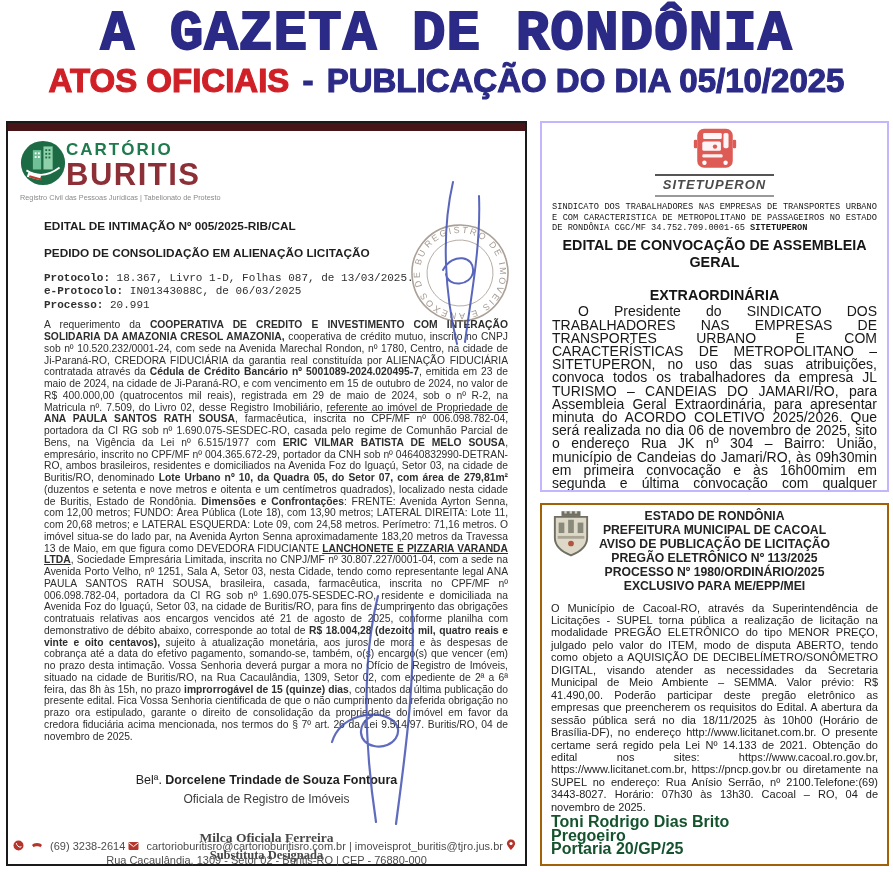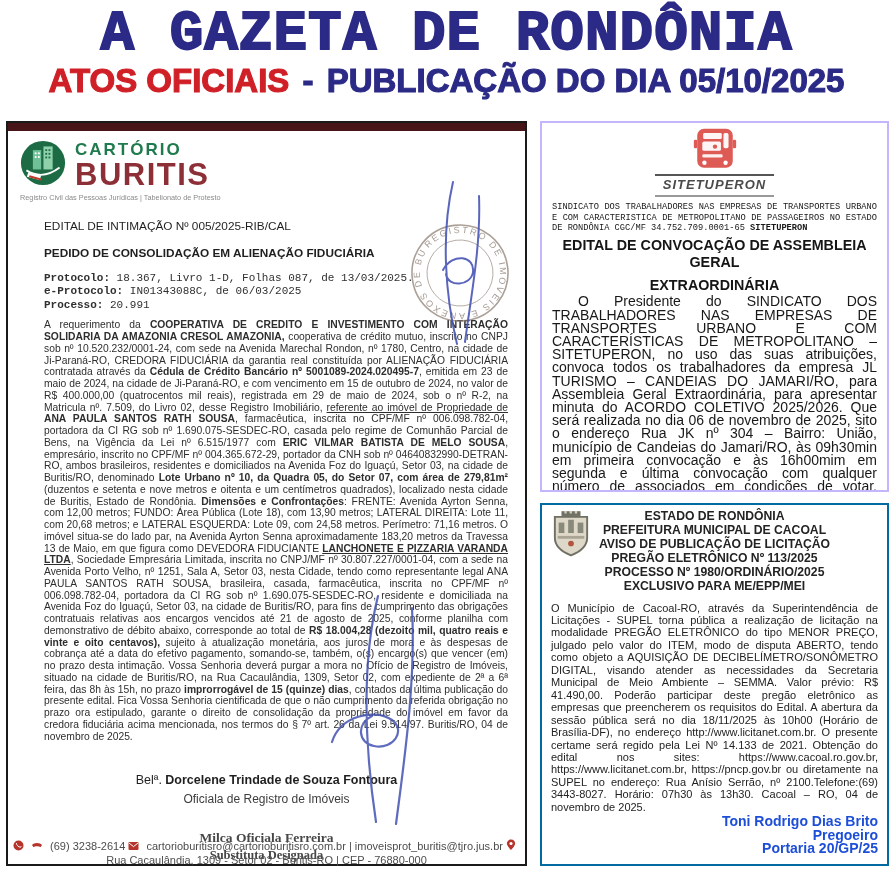--- a/index.html
+++ b/index.html
@@ -14,25 +14,25 @@
     -webkit-text-stroke:1.1px currentColor;}
   .sub-red{color:#d02027;}
   .sub-navy{color:#2b2a86;}
   .sub-sep{color:#2b2a86;padding:0 4px;}
 
   
   .box-cartorio{position:absolute;left:6px;top:121px;width:521px;height:745px;
     border:2px solid #1a1a1a;box-sizing:border-box;background:#fff;}
   .cart-topbar{height:8px;background:#471418;}
   .cart-inner{position:relative;height:calc(100% - 8px);padding:0 14px;box-sizing:border-box;}
-  .cart-logo-row{display:flex;align-items:center;gap:9px;margin-top:9px;margin-left:-2px;}
+  .cart-logo-row{display:flex;align-items:center;margin-top:9px;margin-left:-2px;}
   .cart-logo-top{color:#1f7a4e;font-weight:bold;font-size:17px;letter-spacing:2px;line-height:1;}
   .cart-logo-bottom{color:#8c2f36;font-weight:bold;font-size:31px;letter-spacing:1.5px;line-height:1;margin-top:1px;}
   .cart-taglines{font-size:7.3px;color:#8a8a8a;line-height:1.5;margin-top:3px;margin-left:-2px;}
-  .cart-h1{font-weight:normal;font-size:11.8px;color:#1f1f1f;margin:15px 0 0 22px;}
+  .cart-h1{font-weight:bold;font-size:11.8px;color:#1f1f1f;margin:15px 0 0 22px;}
   .cart-h2{font-weight:bold;font-size:11.8px;color:#1f1f1f;margin:13px 0 0 22px;}
   .cart-protocol{margin:12px 0 0 22px;font-size:11px;line-height:13.5px;color:#303030;font-family:Liberation Mono, monospace;}
   .cart-body{margin:7px 0 0 22px;width:464px;font-size:10.3px;line-height:11.75px;
     text-align:justify;color:#2e2e2e;}
   .b{font-weight:bold;}
   .u{text-decoration:underline;}
   .cart-sign{text-align:center;margin-top:26px;}
   .cart-sign-name{font-size:12.5px;color:#1f1f1f;margin-top:31px;}
   .cart-sign-role{font-size:12px;color:#3d3d3d;margin-top:5px;}
   .cart-stampname{margin-top:24px;font-family:"Liberation Serif",serif;font-weight:bold;
@@ -56,28 +56,28 @@
   .site-mono{font-family:"Liberation Mono","DejaVu Sans Mono",monospace;font-size:8.7px;
     line-height:10.9px;text-align:justify;color:#181818;margin-top:5px;}
   .site-h{text-align:center;font-size:14.3px;font-weight:bold;color:#151515;line-height:17px;margin-top:3px;}
   .site-body{font-size:14px;line-height:13.2px;text-align:justify;color:#181818;
     margin-top:1px;text-indent:26px;}
   .site-date{font-size:13.6px;color:#181818;margin-top:4px;}
   .site-sig{text-align:center;line-height:0;margin-top:0;}
 
   
   .box-cacoal{position:absolute;left:540px;top:503px;width:349px;height:363px;
-    border:2px solid #0369a1;box-sizing:border-box;background:#fff;
+    border:2px solid #a16207;box-sizing:border-box;background:#fff;
     padding:4px 9px;overflow:hidden;}
   .cacoal-head{position:relative;text-align:center;font-weight:bold;font-size:12.2px;
     line-height:14.1px;color:#232323;}
   .cacoal-crest{position:absolute;left:1px;top:2px;}
   .cacoal-body{margin-top:8px;font-size:11px;line-height:12.45px;text-align:justify;color:#232323;}
-  .cacoal-foot{text-align:right;font-weight:bold;font-size:14px;line-height:13.6px;
-    color:#1d4ed8;margin-top:2px;}
+  .cacoal-foot{text-align:left;font-weight:bold;font-size:16px;line-height:13.6px;
+    color:#14532d;margin-top:2px;}
 </style>
 </head>
 <body>
 
 <div id="page">
 
   <div class="masthead">
     <div class="masthead-title">A GAZETA DE RONDÔNIA</div>
     <div class="masthead-sub">
       <span class="sub-red">ATOS OFICIAIS</span>
@@ -130,21 +130,21 @@
             <circle cx="61" cy="99" r="33" fill="none" stroke="#8b7c70" stroke-width="0.8"></circle>
             <text font-size="9" fill="#84756a" letter-spacing="2" font-family="Liberation Sans, sans-serif">
               <textPath href="#stampcirc">REGISTRO DE IMÓVEIS E ANEXOS DE BURITIS - RO</textPath>
             </text>
           </g>
           <path d="M54 8 C 42 60 46 120 58 170 M80 22 C 82 72 72 122 66 168 M44 96 c 10 -18 32 -14 30 2 c -2 14 -25 16 -27 2" stroke="#4855b5" stroke-width="2" fill="none" stroke-linecap="round" opacity="0.9"></path>
         </svg>
       </div>
 
       <div class="cart-h1">EDITAL DE INTIMAÇÃO Nº 005/2025-RIB/CAL</div>
-      <div class="cart-h2">PEDIDO DE CONSOLIDAÇÃO EM ALIENAÇÃO FIDUCIÁRIA</div>
+      <div class="cart-h2">PEDIDO DE CONSOLIDAÇÃO EM ALIENAÇÃO LICITAÇÃO</div>
 
       <div class="cart-protocol">
         <div><span class="b">Protocolo:</span><span> 18.367, Livro 1-D, Folhas 087, de 13/03/2025.</span></div>
         <div><span class="b">e-Protocolo:</span><span> IN01343088C, de 06/03/2025</span></div>
         <div><span class="b">Processo:</span><span> 20.991</span></div>
       </div>
 
       <div class="cart-body"><span>A requerimento da </span><span class="b">COOPERATIVA DE CREDITO E INVESTIMENTO COM INTERAÇÃO SOLIDARIA DA AMAZONIA CRESOL AMAZONIA,</span><span> cooperativa de crédito mutuo, inscrito no CNPJ sob nº 10.520.232/0001-24, com sede na Avenida Marechal Rondon, nº 1780, Centro, na cidade de Ji-Paraná-RO, CREDORA FIDUCIÁRIA da garantia real constituída por ALIENAÇÃO FIDUCIÁRIA contratada através da </span><span class="b">Cédula de Crédito Bancário nº 5001089-2024.020495-7</span><span>, emitida em 23 de maio de 2024, na cidade de Ji-Paraná-RO, e com vencimento em 15 de outubro de 2024, no valor de R$ 400.000,00 (quatrocentos mil reais), registrada em 29 de maio de 2024, sob o nº R-2, na Matricula nº. 7.509, do Livro 02, desse Registro Imobiliário, </span><span class="u">referente ao imóvel de Propriedade de</span><span> </span><span class="b">ANA PAULA SANTOS RATH SOUSA</span><span>, farmacêutica, inscrita no CPF/MF nº 006.098.782-04, portadora da CI RG sob nº 1.690.075-SESDEC-RO, casada pelo regime de Comunhão Parcial de Bens, na Vigência da Lei nº 6.515/1977 com </span><span class="b">ERIC VILMAR BATISTA DE MELO SOUSA</span><span>, empresário, inscrito no CPF/MF nº 004.365.672-29, portador da CNH sob nº 04640832990-DETRAN-RO, ambos brasileiros, residentes e domiciliados na Avenida Foz do Iguaçú, Setor 03, na cidade de Buritis/RO, denominado </span><span class="b">Lote Urbano nº 10, da Quadra 05, do Setor 07, com área de 279,81m²</span><span> (duzentos e setenta e nove metros e oitenta e um centímetros quadrados), localizado nesta cidade de Buritis, Estado de Rondônia. </span><span class="b">Dimensões e Confrontações</span><span>: FRENTE: Avenida Ayrton Senna, com 12,00 metros; FUNDO: Área Pública (Lote 18), com 13,90 metros; LATERAL DIREITA: Lote 11, com 20,68 metros; e LATERAL ESQUERDA: Lote 09, com 24,58 metros. Perímetro: 71,16 metros. O imóvel situa-se do lado par, na Avenida Ayrton Senna aproximadamente 183,20 metros da Travessa 13 de Maio, em que figura como DEVEDORA FIDUCIANTE </span><span class="b u">LANCHONETE E PIZZARIA VARANDA LTDA</span><span>, Sociedade Empresária Limitada, inscrita no CNPJ/MF nº 30.807.227/0001-04, com a sede na Avenida Porto Velho, nº 1251, Sala A, Setor 03, nesta Cidade, tendo como representante legal ANA PAULA SANTOS RATH SOUSA, brasileira, casada, farmacêutica, inscrita no CPF/MF nº 006.098.782-04, portadora da CI RG sob nº 1.690.075-SESDEC-RO, residente e domiciliada na Avenida Foz do Iguaçú, Setor 03, na cidade de Buritis/RO, para fins de cumprimento das obrigações contratuais relativas aos encargos vencidos até 21 de agosto de 2025, conforme planilha com demonstrativo de débito abaixo, corresponde ao total de </span><span class="b">R$ 18.004,28 (dezoito mil, quatro reais e vinte e oito centavos),</span><span> sujeito à atualização monetária, aos juros de mora e às despesas de cobrança até a data do efetivo pagamento, somando-se, também, o(s) encargo(s) que vencer (em) no prazo desta intimação. Vossa Senhoria deverá purgar a mora no Ofício de Registro de Imóveis, situado na cidade de Buritis/RO, na Rua Cacaulândia, 1309, Setor 02, com expediente de 2ª a 6ª feira, das 8h às 15h, no prazo </span><span class="b">improrrogável de 15 (quinze) dias</span><span>, contados da última publicação do presente edital. Fica Vossa Senhoria cientificada de que o não cumprimento da referida obrigação no prazo ora estipulado, garante o direito de consolidação da propriedade do imóvel em favor da credora fiduciária acima mencionada, nos termos do § 7º art. 26 da Lei 9.514/97. Buritis/RO, 04 de novembro de 2025.</span></div>
 
       <div class="scribble-wrap">
@@ -203,21 +203,21 @@
         <circle cx="17.5" cy="41" r="2.6" fill="#fff"></circle>
         <circle cx="42.5" cy="41" r="2.6" fill="#fff"></circle>
       </svg>
       <br>
       <span class="site-wordmark">SITETUPERON</span>
     </div>
 
     <div class="site-mono"><span>SINDICATO DOS TRABALHADORES NAS EMPRESAS DE TRANSPORTES URBANO E COM CARACTERISTICA DE METROPOLITANO DE PASSAGEIROS NO ESTADO DE RONDÔNIA CGC/MF 34.752.709.0001-65 </span><span class="b">SITETUPERON</span></div>
 
     <div class="site-h">EDITAL DE CONVOCAÇÃO DE ASSEMBLEIA GERAL</div>
-    <div class="site-h" style="margin-top:6px;">EXTRAORDINÁRIA</div>
+    <div class="site-h" style="margin-top:16px;">EXTRAORDINÁRIA</div>
 
     <div class="site-body">O Presidente do SINDICATO DOS TRABALHADORES NAS EMPRESAS DE TRANSPORTES URBANO E COM CARACTERÍSTICAS DE METROPOLITANO – SITETUPERON, no uso das suas atribuições, convoca todos os trabalhadores da empresa JL TURISMO – CANDEIAS DO JAMARI/RO, para Assembleia Geral Extraordinária, para apresentar minuta do ACORDO COLETIVO 2025/2026. Que será realizada no dia 06 de novembro de 2025, sito o endereço Rua JK nº 304 – Bairro: União, município de Candeias do Jamari/RO, às 09h30min em primeira convocação e às 16h00mim em segunda e última convocação com qualquer número de associados em condições de votar, sendo vedado o voto por procuração, nos termos do Estatuto vigente.</div>
 
     <div class="site-date">Porto Velho, 04 de novembro de 2016.</div>
 
     <div class="site-sig">
       <svg width="150" height="40" viewBox="0 0 150 40">
         <path d="M18 32 C 40 2 72 0 80 12 C 86 22 66 34 48 32 C 30 30 42 16 72 14 C 102 12 128 18 140 13 M62 5 C 60 16 62 27 66 37" stroke="#5a68a8" stroke-width="1.7" fill="none" stroke-linecap="round" opacity="0.9"></path>
       </svg>
     </div>

